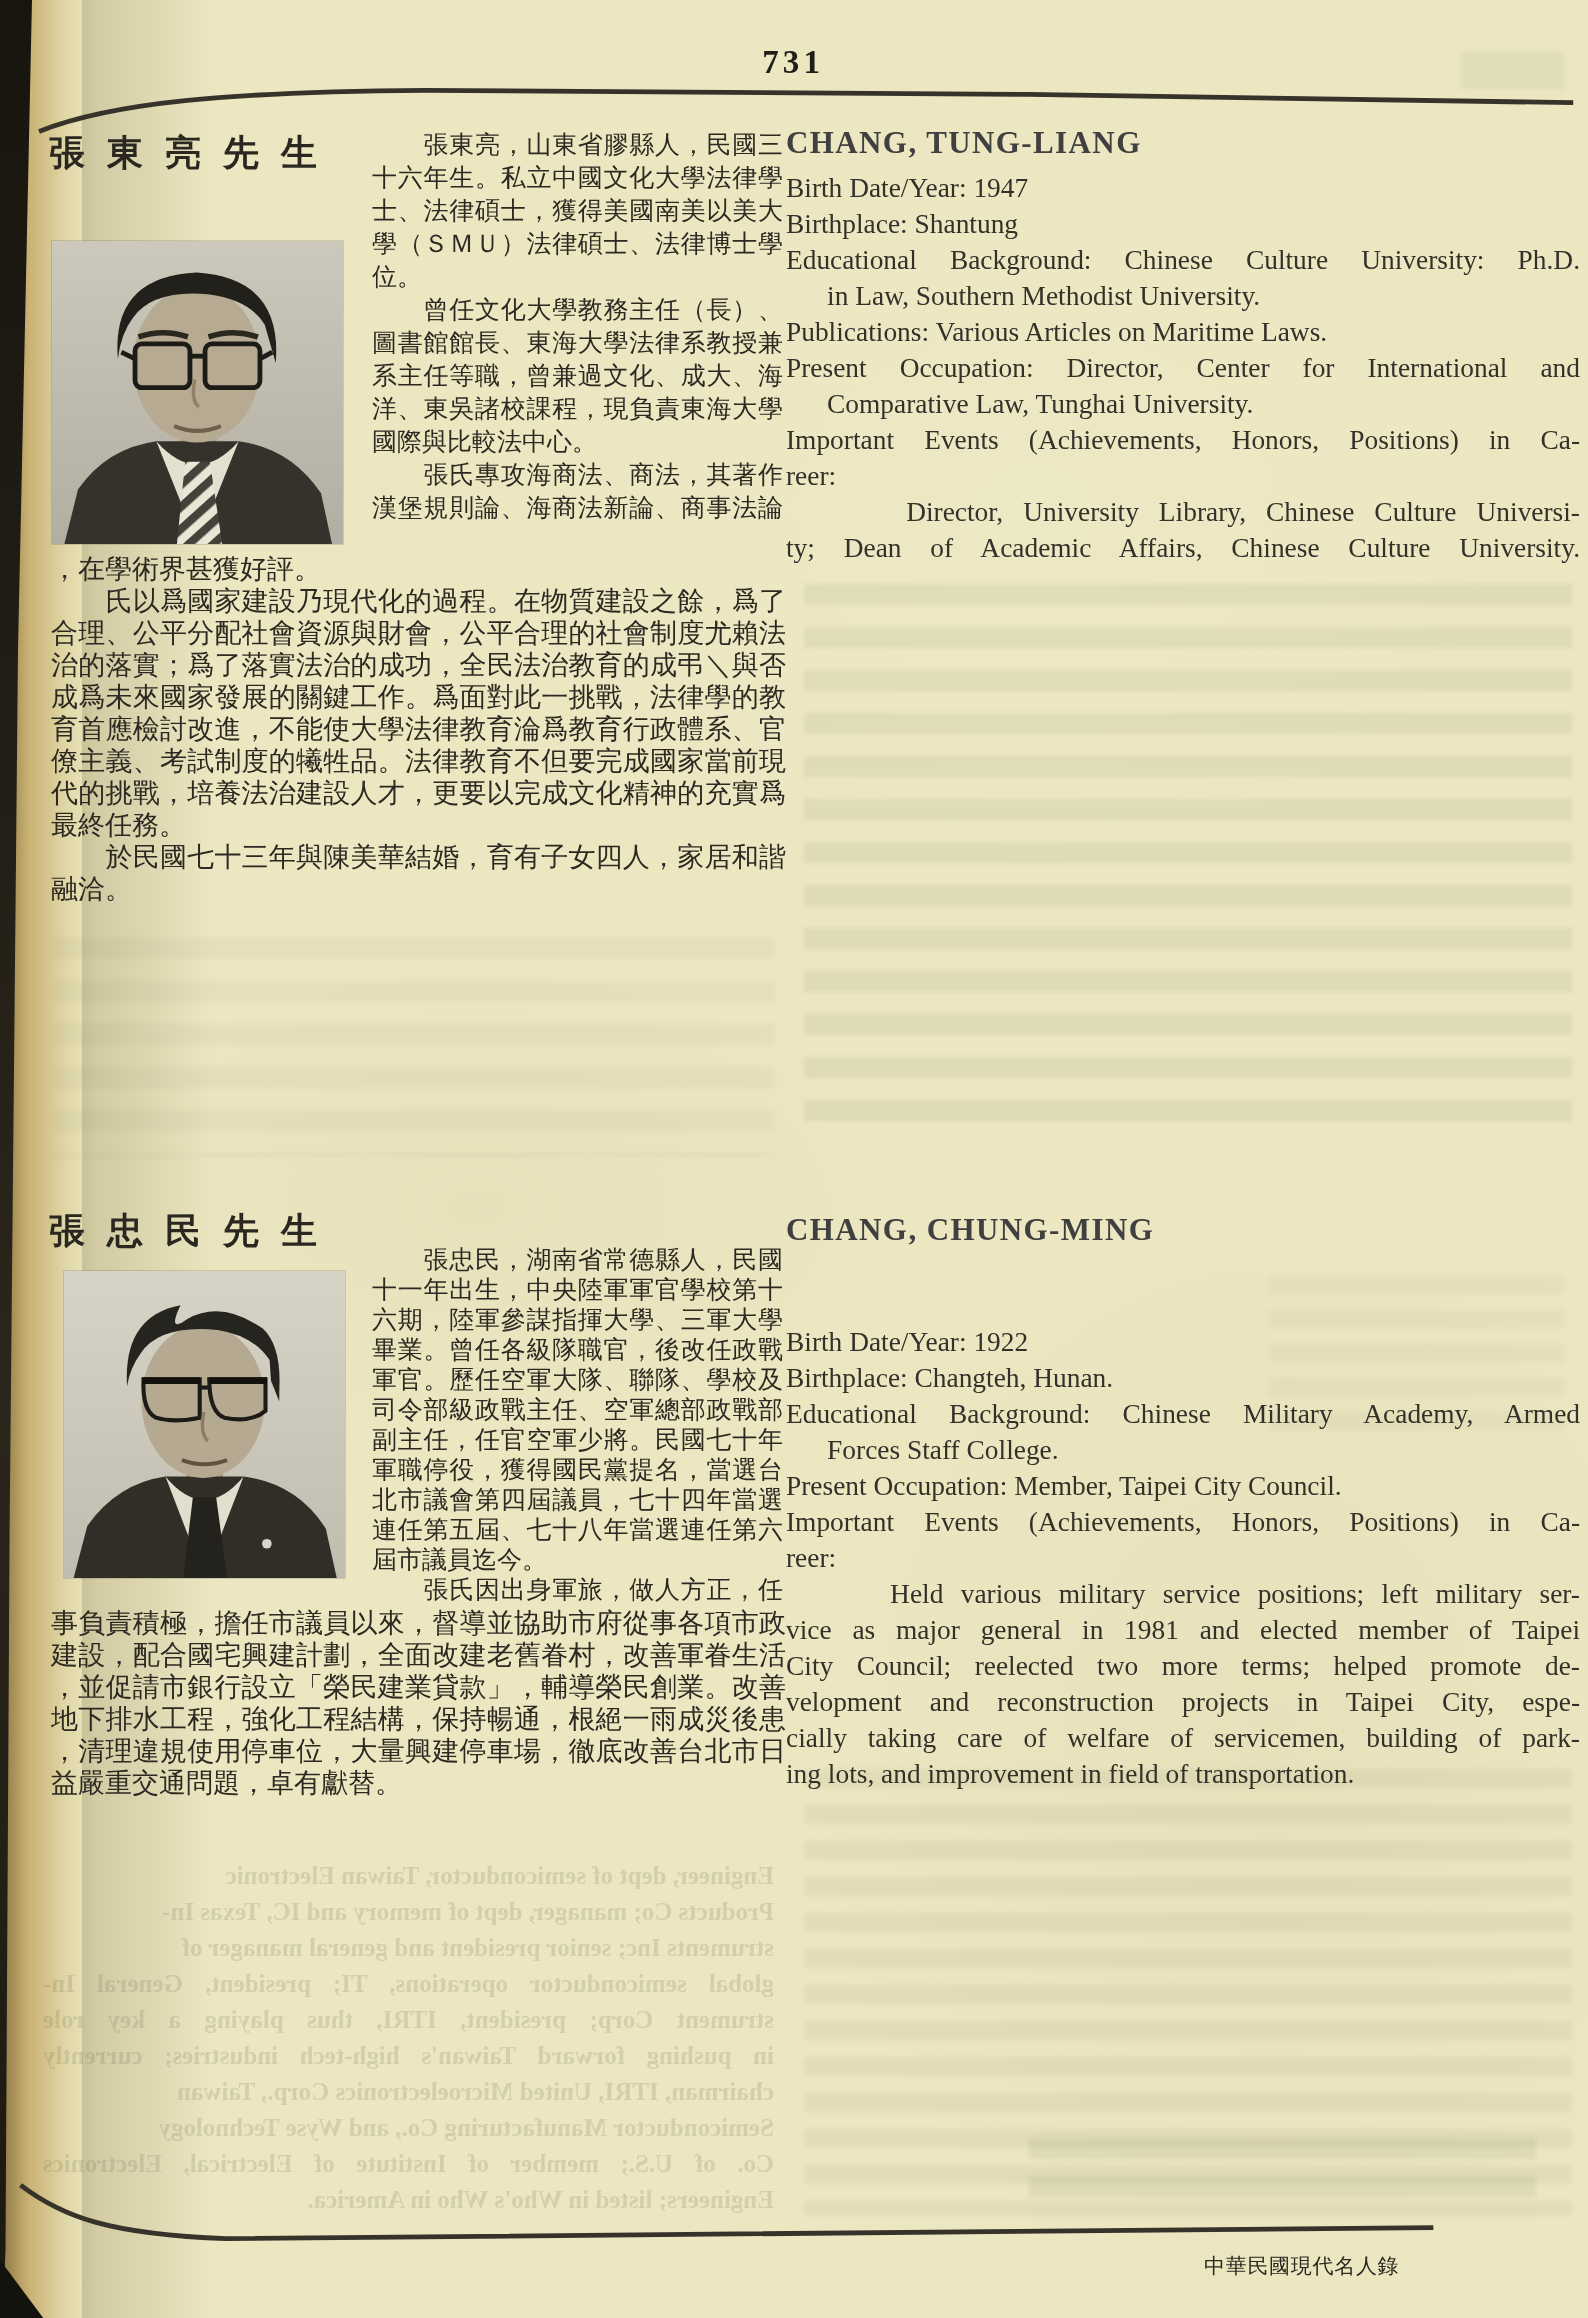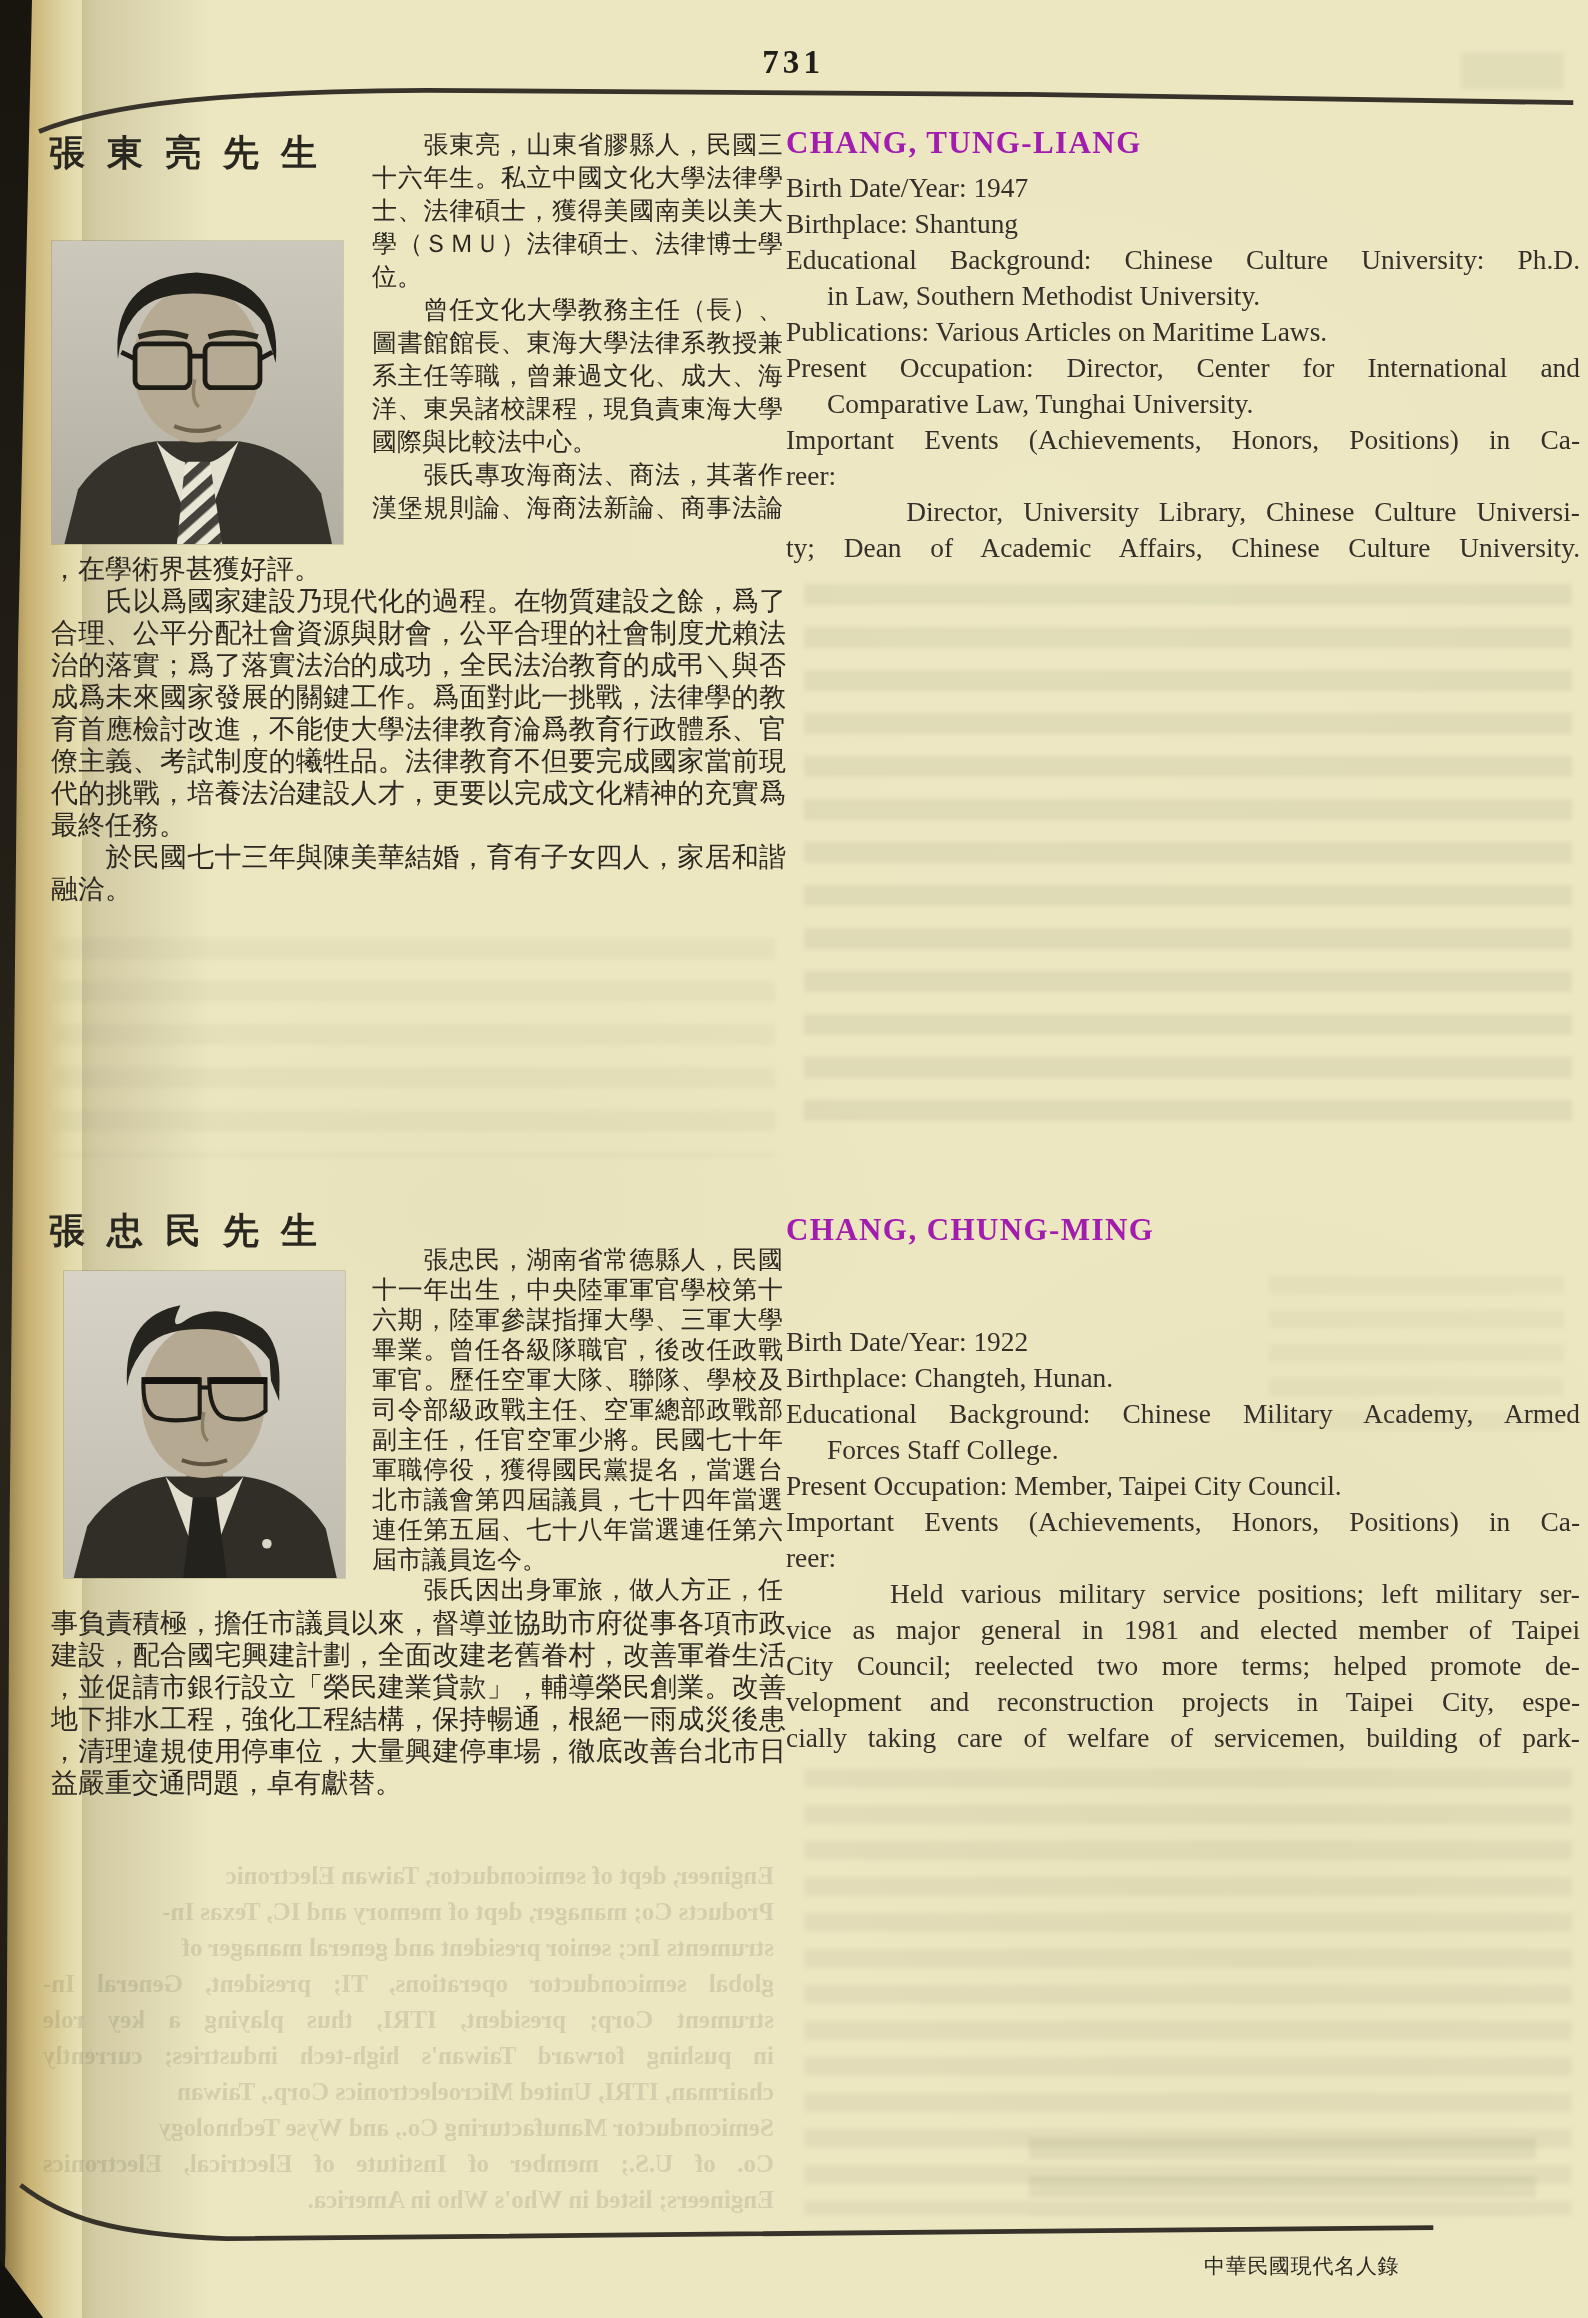--- a/index.html
+++ b/index.html
@@ -34,21 +34,21 @@
   .zh-title{margin:0;font-size:36px;font-weight:700;letter-spacing:22px;color:#2a2721;left:49px;width:384px;}
   #title1{top:129px;}
   #title2{top:1207px;}
   .zh-col{width:411px;color:#2d2922;font-size:25px;}
   #zhcol1{left:372px;top:128px;line-height:33px;}
   #zhcol2{left:372px;top:1245px;line-height:30px;}
   .zh-full{left:51px;width:735px;color:#2d2922;font-size:27px;line-height:32px;}
   #zhfull1{top:553px;}
   #zhfull2{top:1607px;}
   .en-block{left:786px;width:794px;color:#35302a;}
-  .en-title{margin:0;font-size:31px;font-weight:700;letter-spacing:1.4px;color:#a21caf;}
+  .en-title{margin:0;font-size:31px;font-weight:700;letter-spacing:1.4px;color:#404040;}
   #entitle1{top:125px;}
   #entitle2{top:1212px;}
   .en-lines{font-size:27.4px;line-height:36px;}
   #enlines1{top:170px;}
   #enlines2{top:1284px;margin-top:40px;}
   
   .photo{position:absolute;z-index:5;box-shadow:0 0 0 0.7px rgba(60,55,40,.25);}
   #photo1{left:52px;top:241px;width:291px;height:303px;}
   #photo2{left:64px;top:1271px;width:281px;height:307px;}
   .photo svg{display:block;width:100%;height:100%;}
@@ -247,20 +247,21 @@
         <div class="tline stretch">Educational Background: Chinese Military Academy, Armed</div>
         <div class="tline">      Forces Staff College.</div>
         <div class="tline">Present Occupation: Member, Taipei City Council.</div>
         <div class="tline stretch">Important Events (Achievements, Honors, Positions) in Ca-</div>
         <div class="tline">reer:</div>
         <div class="tline stretch">      Held various military service positions; left military ser-</div>
         <div class="tline stretch">vice as major general in 1981 and elected member of Taipei</div>
         <div class="tline stretch">City Council; reelected two more terms; helped promote de-</div>
         <div class="tline stretch">velopment and reconstruction projects in Taipei City, espe-</div>
         <div class="tline stretch">cially taking care of welfare of servicemen, building of park-</div>
+        <div class="tline">ing lots, and improvement in field of transportation.</div>
       </div>
   </section>
 
   <svg class="rule" width="1589" height="2319" viewBox="0 0 2317 3381" style="top:0;">
     <path d="M 30 3186 C 90 3232, 160 3258, 330 3264 L 2090 3248" fill="none" stroke="#38332a" stroke-width="7"></path>
   </svg>
   <div class="abs footer-title">中華民國現代名人錄</div>
 
   <div class="texture"></div>
 </div>

